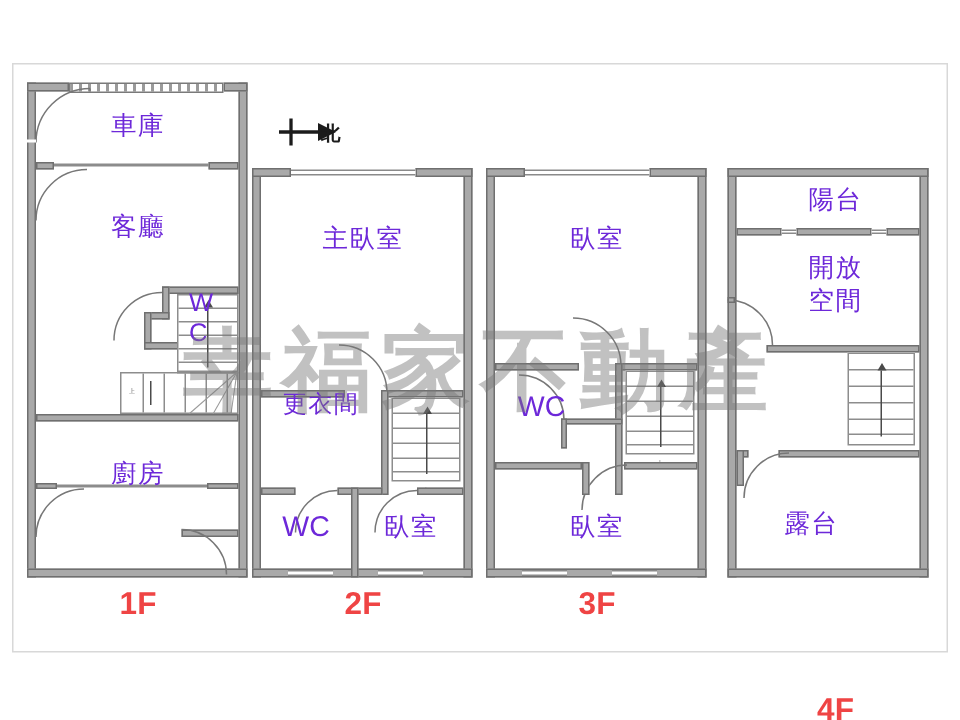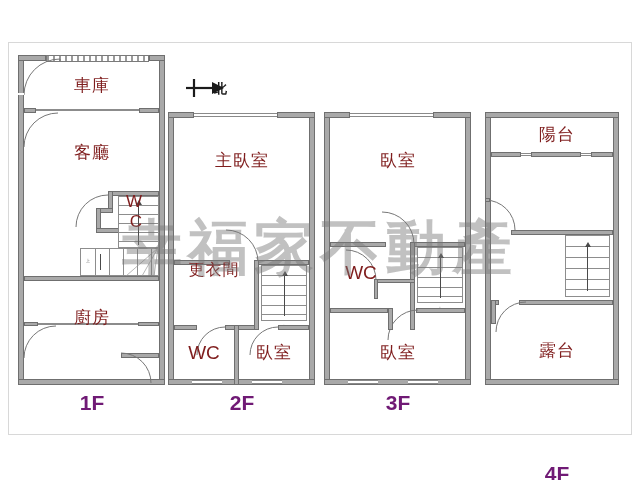--- a/index.html
+++ b/index.html
@@ -19,34 +19,34 @@
   
   .floor{position:absolute;}
 
   
   .w{position:absolute;background:#a9a9a9;border:1px solid #6f6f6f;box-sizing:border-box;}
   .wthin{position:absolute;background:#9f9f9f;}
   .line{position:absolute;background:#7a7a7a;}
 
   
   .rlabel{
-    position:absolute;color:#7f1d1d;
+    position:absolute;color:#6d28d9;
     font-family:"DejaVu Sans","Liberation Sans",sans-serif;
     font-size:15px;line-height:17px;letter-spacing:1px;
-    text-align:right;white-space:pre-line;
+    text-align:left;white-space:pre-line;
     transform:translate(-50%,-50%);
   }
   .rlabel.lat{font-family:"Liberation Sans","DejaVu Sans",sans-serif;font-size:18px;font-weight:400;letter-spacing:0px;}
   .rlabel.stacked{line-height:19px;}
 
   
   .fcap{
     position:absolute;bottom:-2px;
     font-family:"Liberation Sans","DejaVu Sans",sans-serif;
-    font-size:21px;font-weight:700;color:#701a75;
+    font-size:21px;font-weight:700;color:#ef4444;
     transform:translateX(-50%);
   }
 
   
   .door{position:absolute;}
   .door svg{display:block;overflow:visible;}
 
   
   .stair{position:absolute;border:1px solid #8d8d8d;box-sizing:border-box;background:#fff;}
   .stair .tread{position:absolute;left:0;right:0;height:1px;background:#8d8d8d;}
@@ -337,20 +337,22 @@
     <div class="w" style="left:6px;top:188px;width:8px;height:5px;"></div>
     <div class="w" style="left:34px;top:188px;width:94px;height:5px;"></div>
     <div class="w" style="left:6px;top:188px;width:5px;height:24px;"></div>
     <div class="door" style="left:11px;top:190px;width:30px;height:30px;">
       <svg width="30" height="30">
           <path d="M30,0 A30,30 0 0 0 0,30" fill="none" stroke="#777" stroke-width="1"></path>
         </svg>
     </div>
 
     <div class="rlabel" style="left:72px;top:22px;font-size:17px;">陽台</div>
-    <div class="rlabel" style="left:72px;top:238px;font-size:17px;">露台</div>
+    <div class="rlabel stacked" style="left:72px;top:78px;font-size:17px;line-height:22px;">開放
+空間</div>
+    <div class="rlabel" style="left:56px;top:238px;font-size:17px;">露台</div>
 
     <div class="fcap" style="left:72px;bottom:-30px;">4F</div>
   </div>
 
   <div class="watermark">幸福家不動產</div>
 
 </div>
 
 </body></html>

